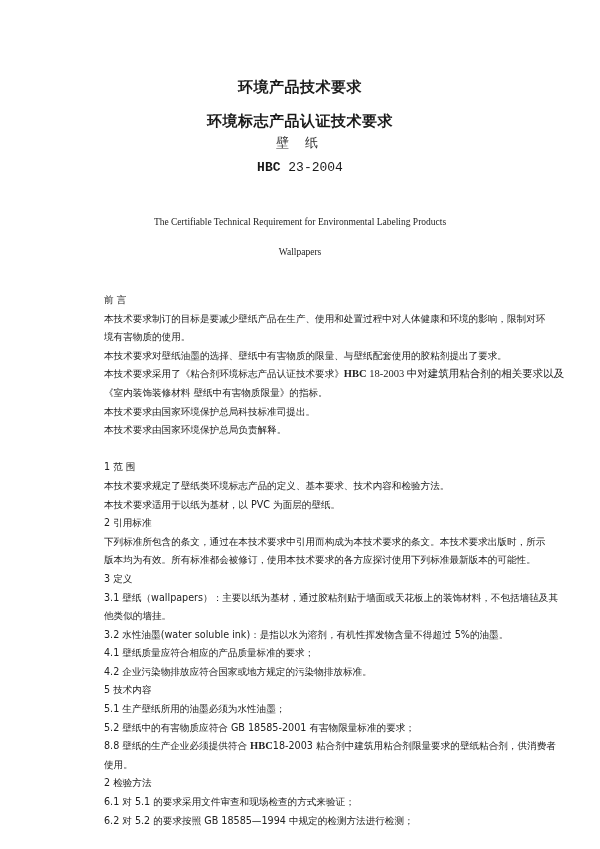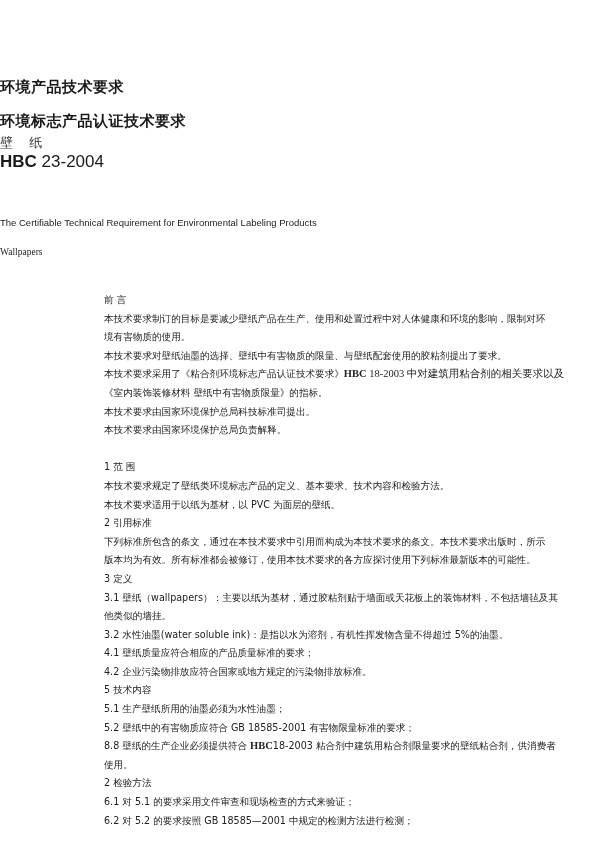--- a/index.html
+++ b/index.html
@@ -18,21 +18,21 @@
     .page {
       position: absolute;
       left: 0; top: 0;
       width: 600px;
       height: 849px;
     }
     .center {
       position: absolute;
       left: 0;
       width: 600px;
-      text-align: left;
+      text-align: center;
       white-space: nowrap;
     }
     .t1 {
       top: 78px;
       font-size: 15px;
       font-weight: bold;
       font-family: "DejaVu Sans", "Liberation Sans", sans-serif;
       letter-spacing: 0.5px;
     }
     .t2 {
@@ -43,29 +43,29 @@
       letter-spacing: 0.5px;
     }
     .t3 {
       top: 134px;
       font-size: 13px;
       color: #333;
       letter-spacing: 6px;
       font-family: "DejaVu Sans", "Liberation Sans", sans-serif;
     }
     .t4 {
-      top: 152px;
-      font-size: 17px;
-      font-family: Liberation Sans, sans-serif;
+      top: 160px;
+      font-size: 13px;
+      font-family: Liberation Mono, monospace;
     }
     .t4 b { font-weight: bold; }
     .en1 {
       top: 217px;
       font-size: 9.5px;
-      font-family: Liberation Sans, sans-serif;
+      font-family: Liberation Serif, serif;
       color: #222;
     }
     .en2 {
       top: 247px;
       font-size: 9.5px;
       font-family: "Liberation Serif", serif;
       color: #222;
     }
     .body-text {
       position: absolute;
@@ -139,16 +139,16 @@
     <div class="line">4.2 企业污染物排放应符合国家或地方规定的污染物排放标准。</div>
 
     <div class="line">5 技术内容</div>
     <div class="line">5.1 生产壁纸所用的油墨必须为水性油墨；</div>
     <div class="line">5.2 壁纸中的有害物质应符合 GB 18585-2001 有害物限量标准的要求；</div>
     <div class="line"><span>8.8 壁纸的生产企业必须提供符合 </span><span class="bold">HBC</span><span>18-2003 粘合剂中建筑用粘合剂限量要求的壁纸粘合剂，供消费者</span></div>
     <div class="line">使用。</div>
 
     <div class="line">2 检验方法</div>
     <div class="line">6.1 对 5.1 的要求采用文件审查和现场检查的方式来验证；</div>
-    <div class="line">6.2 对 5.2 的要求按照 GB 18585—2001 中规定的检测方法进行检测；</div>
+    <div class="line">6.2 对 5.2 的要求按照 GB 18585—1994 中规定的检测方法进行检测；</div>
   </div>
 
 </div>
 
 </body></html>

